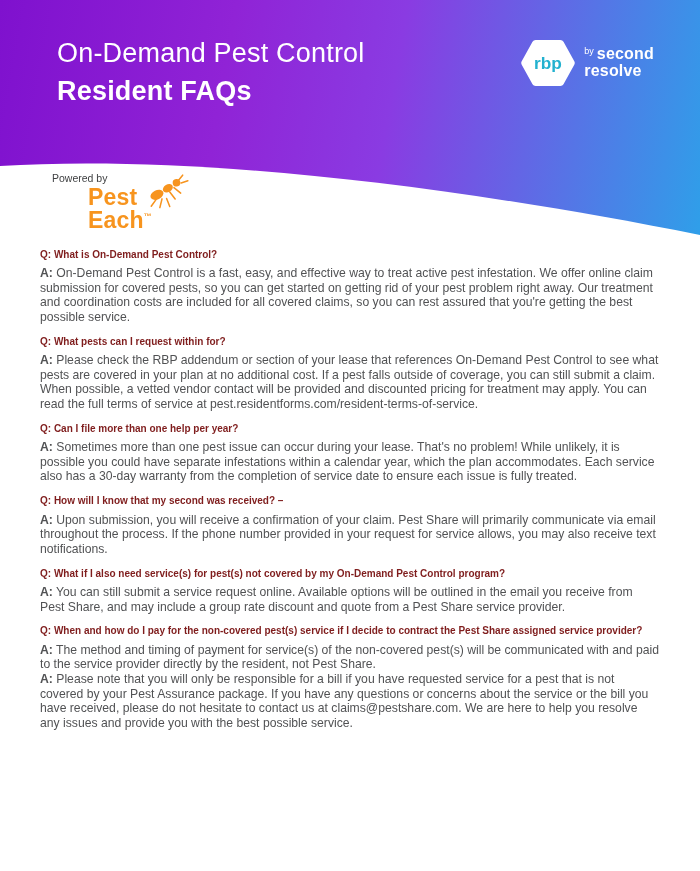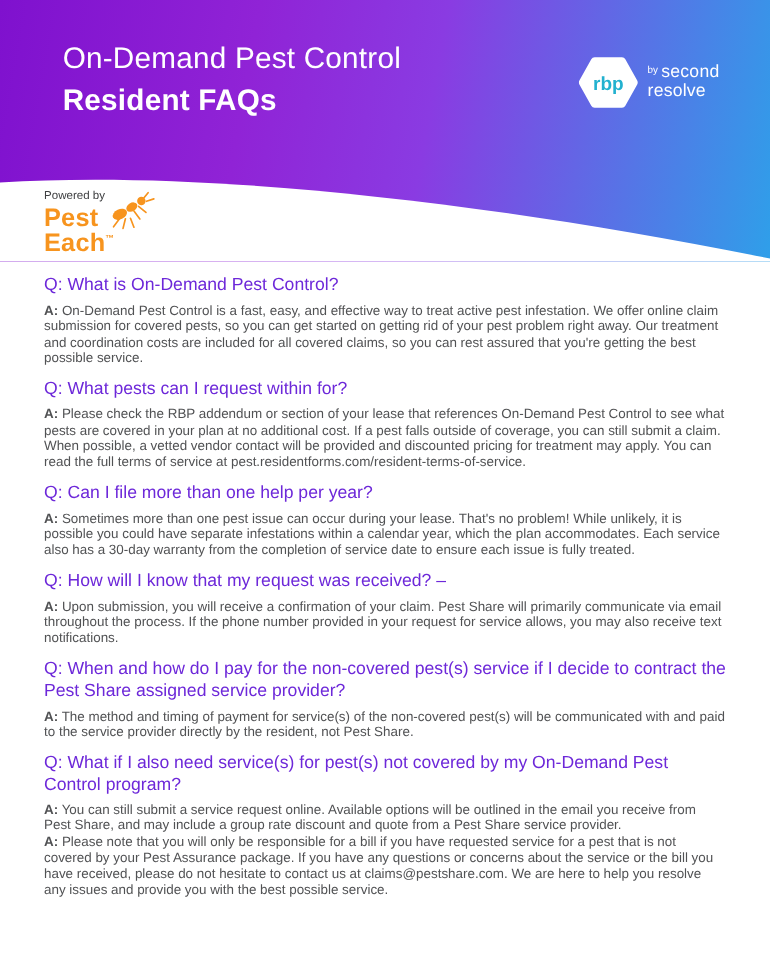--- a/index.html
+++ b/index.html
@@ -26,42 +26,42 @@
     font-weight: 500;
     letter-spacing: 0.2px;
   }
   .hero-titles h2 {
     margin: 7px 0 16px 0;
     color: #ffffff;
     font-size: 27px;
     font-weight: 700;
     letter-spacing: 0.2px;
   }
-  .brand { display: flex; align-items: center; gap: 9px; margin-top: 12px; }
+  .brand { display: flex; align-items: center; gap: 9px; }
   .hex-svg { width: 54px; height: 50px; display: block; }
   .sn { color: #ffffff; line-height: 1; }
   .sn-row1 { display: flex; align-items: flex-start; gap: 3px; }
   .sn-by { font-size: 9px; margin-top: 1px; font-weight: 400; }
-  .sn-name { font-size: 16px; font-weight: 400; letter-spacing: 0.2px; line-height: 1.05; }
+  .sn-name { font-size: 16px; font-weight: 700; letter-spacing: 0.2px; line-height: 1.05; }
   .curve { position: absolute; bottom: 0; left: 0; width: 100%; height: 85px; display: block; }
 
   
   .powered { position: relative; z-index: 3; margin: -66px 0 0 40px; width: 170px; }
-  .powered-label { font-size: 10.5px; color: #3f4042; margin-bottom: 2px; }
-  .ps-wrap { position: relative; display: inline-block; }
+  .powered-label { font-size: 10.5px; color: #3f4042; margin-bottom: 2px; margin-left: 12px; }
+  .ps-wrap { position: relative; display: inline-block; margin-left: 48px; }
   .ps-line { font-size: 23px; font-weight: 800; color: #f7941e; line-height: 0.98; letter-spacing: 0.2px; }
   .ps-tm { font-size: 8px; vertical-align: super; font-weight: 700; }
   .ant-svg { position: absolute; left: 58px; top: -12px; width: 46px; height: 36px; transform: rotate(-6deg); }
 
   
   .content { padding: 6px 40px 22px 40px; }
   .faq .q {
-    color: #6d28d9;
-    font-size: 16px;
-    font-weight: 400;
+    color: #7f1d1d;
+    font-size: 10px;
+    font-weight: 700;
     line-height: 1.25;
     margin: 11px 0 5px 0;
   }
   .faq .a {
     color: #515254;
     font-size: 12.2px;
     line-height: 1.2;
     margin: 0;
   }
   .faq .a .a-label { font-weight: 700; }
@@ -132,32 +132,32 @@
 
     <section class="faq">
       <h3 class="q">Q: Can I file more than one help per year?</h3>
       <p class="a"><strong class="a-label">A:</strong> <span>Sometimes more than one pest issue can occur during your lease. That's no problem! While unlikely, it is possible you could have separate infestations within a calendar year, which the plan accommodates. Each service also has a 30-day warranty from the completion of service date to ensure each issue is fully treated.</span></p>
     </section>
 
     <section class="faq">
     </section>
 
     <section class="faq">
-      <h3 class="q">Q: How will I know that my request was received? –</h3>
+      <h3 class="q">Q: How will I know that my second was received? –</h3>
       <p class="a"><strong class="a-label">A:</strong> <span>Upon submission, you will receive a confirmation of your claim. Pest Share will primarily communicate via email throughout the process. If the phone number provided in your request for service allows, you may also receive text notifications.</span></p>
+    </section>
+
+    <section class="faq">
+      <h3 class="q">Q: What if I also need service(s) for pest(s) not covered by my On-Demand Pest Control program?</h3>
+      <p class="a"><strong class="a-label">A:</strong> <span>You can still submit a service request online. Available options will be outlined in the email you receive from Pest Share, and may include a group rate discount and quote from a Pest Share service provider.</span></p>
     </section>
 
     <section class="faq">
       <h3 class="q">Q: When and how do I pay for the non-covered pest(s) service if I decide to contract the Pest Share assigned service provider?</h3>
       <p class="a"><strong class="a-label">A:</strong> <span>The method and timing of payment for service(s) of the non-covered pest(s) will be communicated with and paid to the service provider directly by the resident, not Pest Share.</span></p>
-    </section>
-
-    <section class="faq">
-      <h3 class="q">Q: What if I also need service(s) for pest(s) not covered by my On-Demand Pest Control program?</h3>
-      <p class="a"><strong class="a-label">A:</strong> <span>You can still submit a service request online. Available options will be outlined in the email you receive from Pest Share, and may include a group rate discount and quote from a Pest Share service provider.</span></p>
     </section>
 
     <section class="faq">
       <p class="a"><strong class="a-label">A:</strong> <span>Please note that you will only be responsible for a bill if you have requested service for a pest that is not covered by your Pest Assurance package. If you have any questions or concerns about the service or the bill you have received, please do not hesitate to contact us at claims@pestshare.com. We are here to help you resolve any issues and provide you with the best possible service.</span></p>
     </section>
 
   </main>
 </div>
 
 </body></html>

